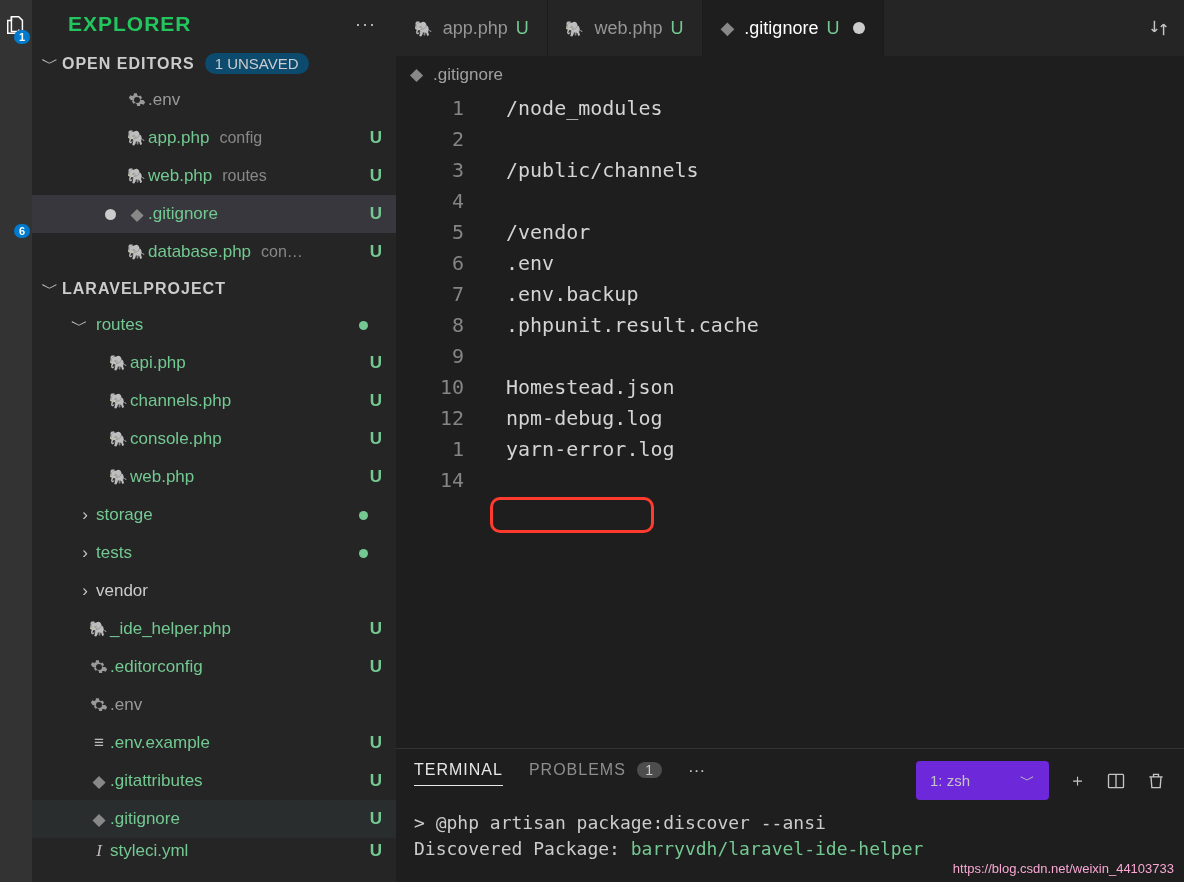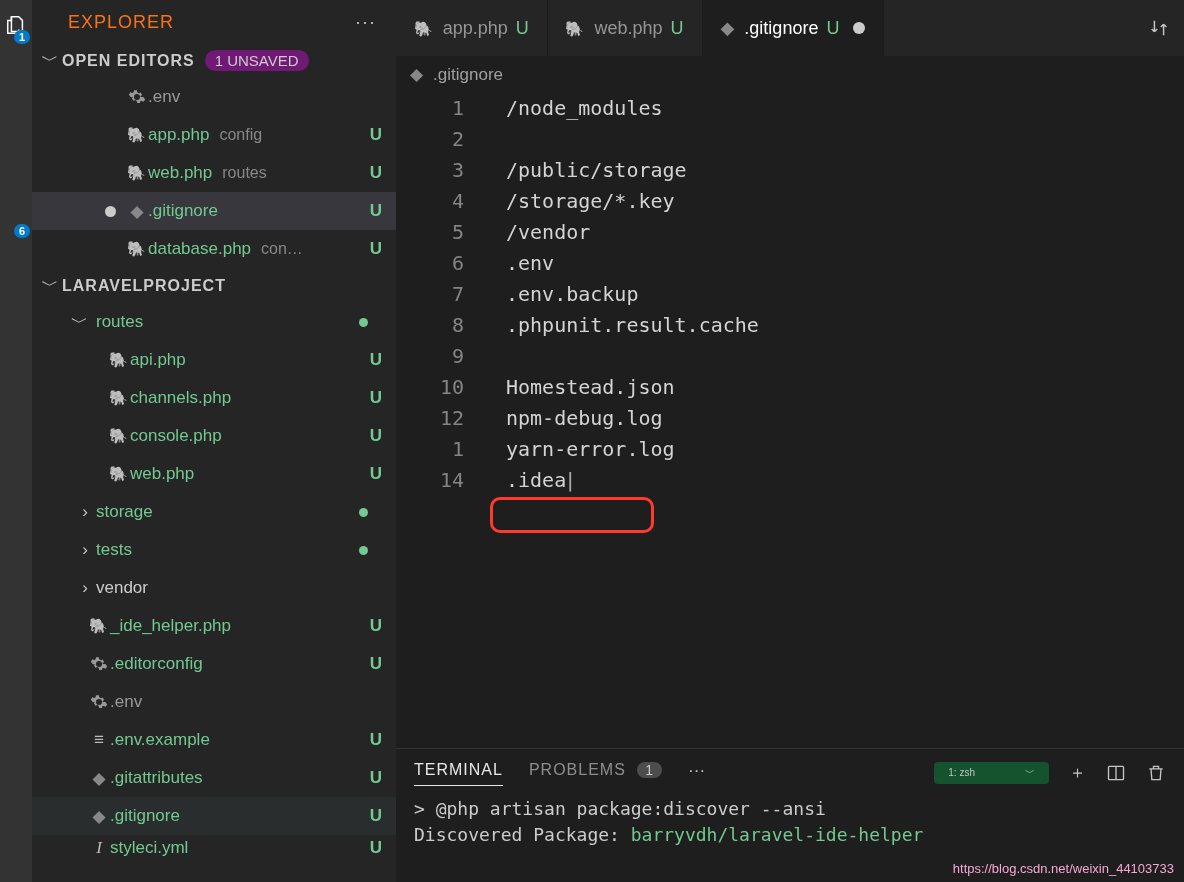--- a/index.html
+++ b/index.html
@@ -28,30 +28,30 @@
 .sidebar {
   width: 364px; height: 100%;
   background: #252526;
   display: flex; flex-direction: column;
   font-size: 17px;
 }
 .sidebar-header {
   display: flex; justify-content: space-between; align-items: center;
   padding: 12px 20px 10px 36px;
 }
-.sidebar-title { color: #f97316; letter-spacing: 1px; font-size: 18px; }
+.sidebar-title { color: #22c55e; letter-spacing: 1px; font-size: 21px; font-weight: bold; }
 .more { color: #c5c5c5; font-size: 18px; letter-spacing: 1px; }
 .section-hdr {
   display: flex; align-items: center;
   padding: 6px 10px 6px 6px;
 }
 .section-hdr .chev { width: 24px; display: flex; justify-content: center; color: #c5c5c5; }
 .section-hdr .ttl { font-weight: 700; letter-spacing: 1px; color: #cccccc; font-size: 16px; }
 .unsaved-badge {
-  background: #701a75; color: #cccccc; border-radius: 11px;
+  background: #0c4a6e; color: #cccccc; border-radius: 11px;
   padding: 2px 10px; font-size: 15px; margin-left: 10px;
 }
 .row {
   display: flex; align-items: center;
   padding: 5px 10px 5px 0; height: 38px;
   position: relative;
 }
 .row .pre { width: 94px; display: flex; justify-content: flex-end; align-items: center; padding-right: 10px; }
 .row .icon { width: 22px; display: flex; justify-content: center; align-items: center; }
 .row .name { flex: 0 0 auto; }
@@ -112,21 +112,21 @@
   font-size: 17px;
 }
 .panel-tabs {
   display: flex; align-items: flex-start; gap: 26px;
   padding: 12px 18px 4px 18px;
 }
 .panel-tab { color: #8e8e8e; letter-spacing: 1px; font-size: 16px; padding-bottom: 6px; }
 .panel-tab.active { color: #e7e7e7; border-bottom: 1px solid #e7e7e7; }
 .p-badge { background: #4d4d4d; color: #ccc; border-radius: 10px; padding: 0px 8px; font-size: 14px; margin-left: 6px; }
 .panel-right { margin-left: auto; display: flex; align-items: center; gap: 20px; color: #c5c5c5; }
-.term-sel { background: #14532d; padding: 4px 14px; border-radius: 4px; display: flex; align-items: center; gap: 50px; font-size: 10px; }
+.term-sel { background: #6d28d9; padding: 10px 14px; border-radius: 4px; display: flex; align-items: center; gap: 50px; font-size: 15px; }
 .terminal-body {
   padding: 6px 18px 0 18px;
   font-family: ui-monospace, SFMono-Regular, Menlo, Consolas, monospace;
   font-size: 18px; line-height: 26px;
 }
 .t-green { color: #73c991; }
 .watermark { position: absolute; right: 10px; bottom: 6px; color: #f9a8d4; font-size: 13px; font-family: sans-serif; }
 
 svg { display: block; }
 </style>
@@ -375,25 +375,24 @@
     <div id="code-lines" style="flex:1">
         <div class="line-row">
           <div class="line-num">1</div>
           <div class="line-code">/node_modules</div>
         </div>
         <div class="line-row">
           <div class="line-num">2</div>
         </div>
         <div class="line-row">
           <div class="line-num">3</div>
-          <div class="line-code">/public/storage</div>
+          <div class="line-code">/public/channels</div>
         </div>
         <div class="line-row">
           <div class="line-num">4</div>
-          <div class="line-code">/storage/*.key</div>
         </div>
         <div class="line-row">
           <div class="line-num">5</div>
           <div class="line-code">/vendor</div>
         </div>
         <div class="line-row">
           <div class="line-num">6</div>
           <div class="line-code">.env</div>
         </div>
         <div class="line-row">
@@ -414,21 +413,20 @@
         <div class="line-row">
           <div class="line-num">12</div>
           <div class="line-code">npm-debug.log</div>
         </div>
         <div class="line-row">
           <div class="line-num">1</div>
           <div class="line-code">yarn-error.log</div>
         </div>
         <div class="line-row">
           <div class="line-num">14</div>
-          <div class="line-code caret">.idea</div>
         </div>
       </div>
     <div class="highlight-box" style="left:94px;top:404px;width:164px;height:36px"></div>
   </div>
 
   <div class="panel">
     <div class="panel-tabs">
       <span class="panel-tab active">TERMINAL</span>
       <span class="panel-tab">
         <span>PROBLEMS</span>

